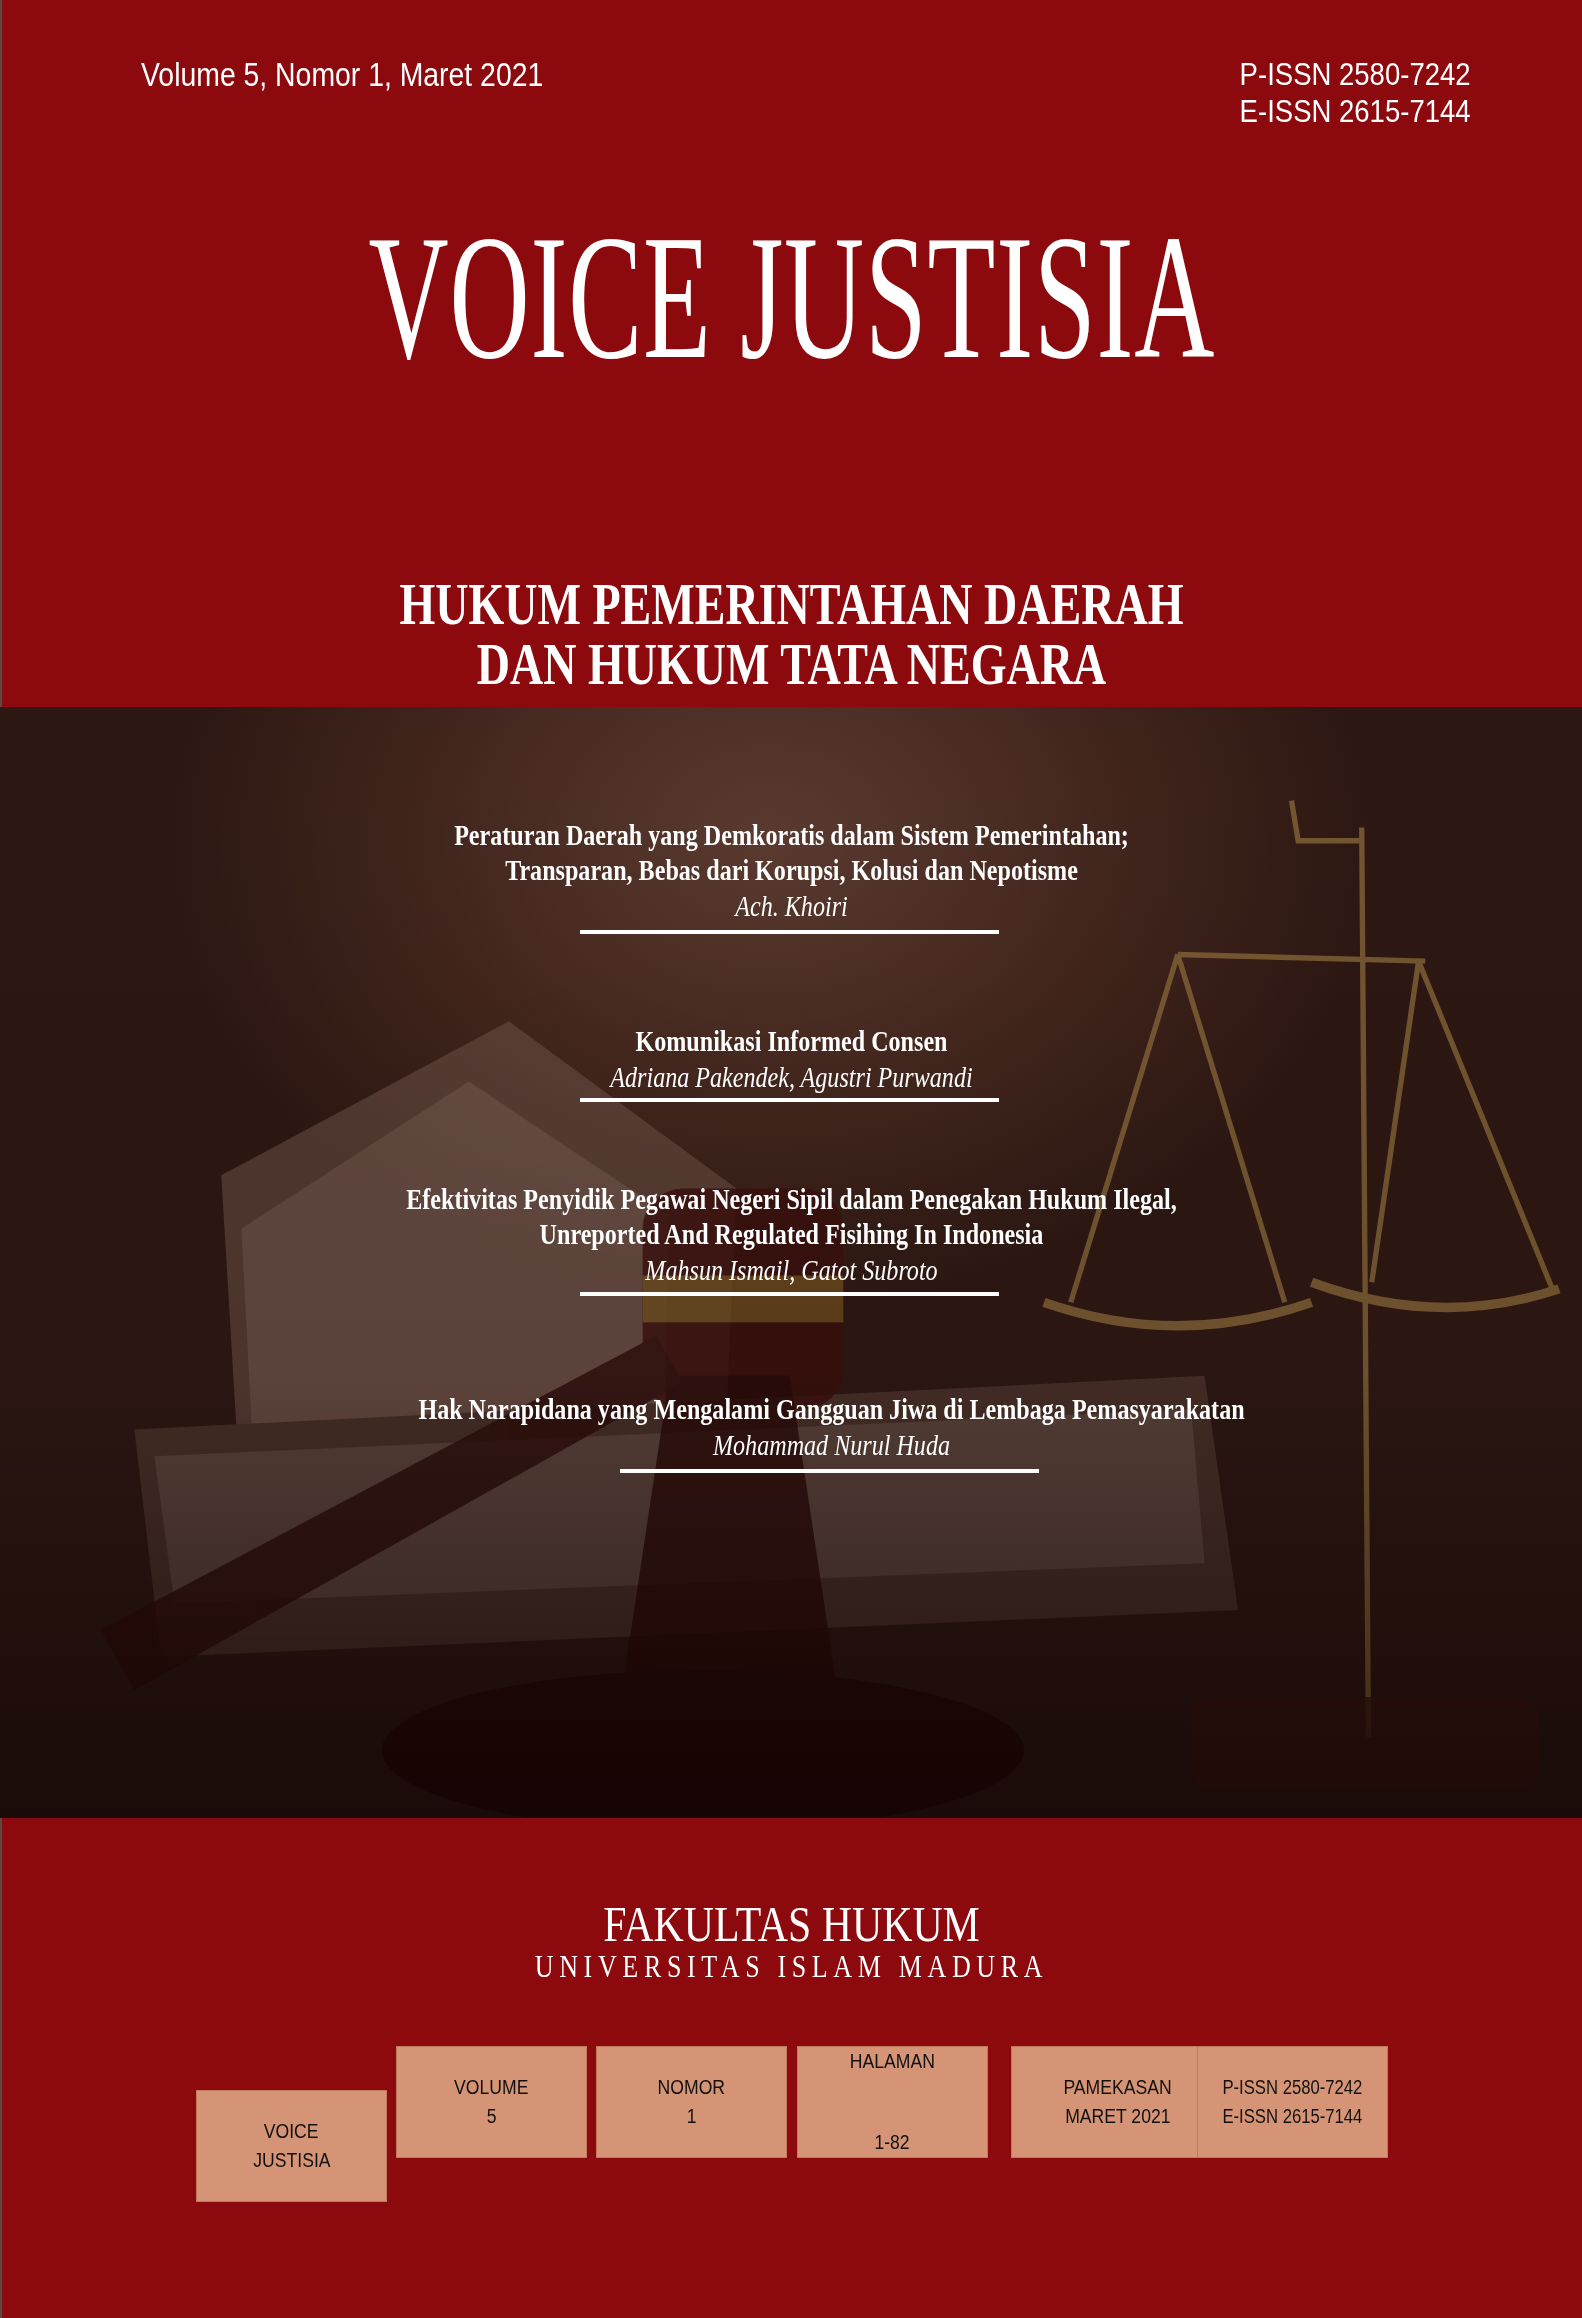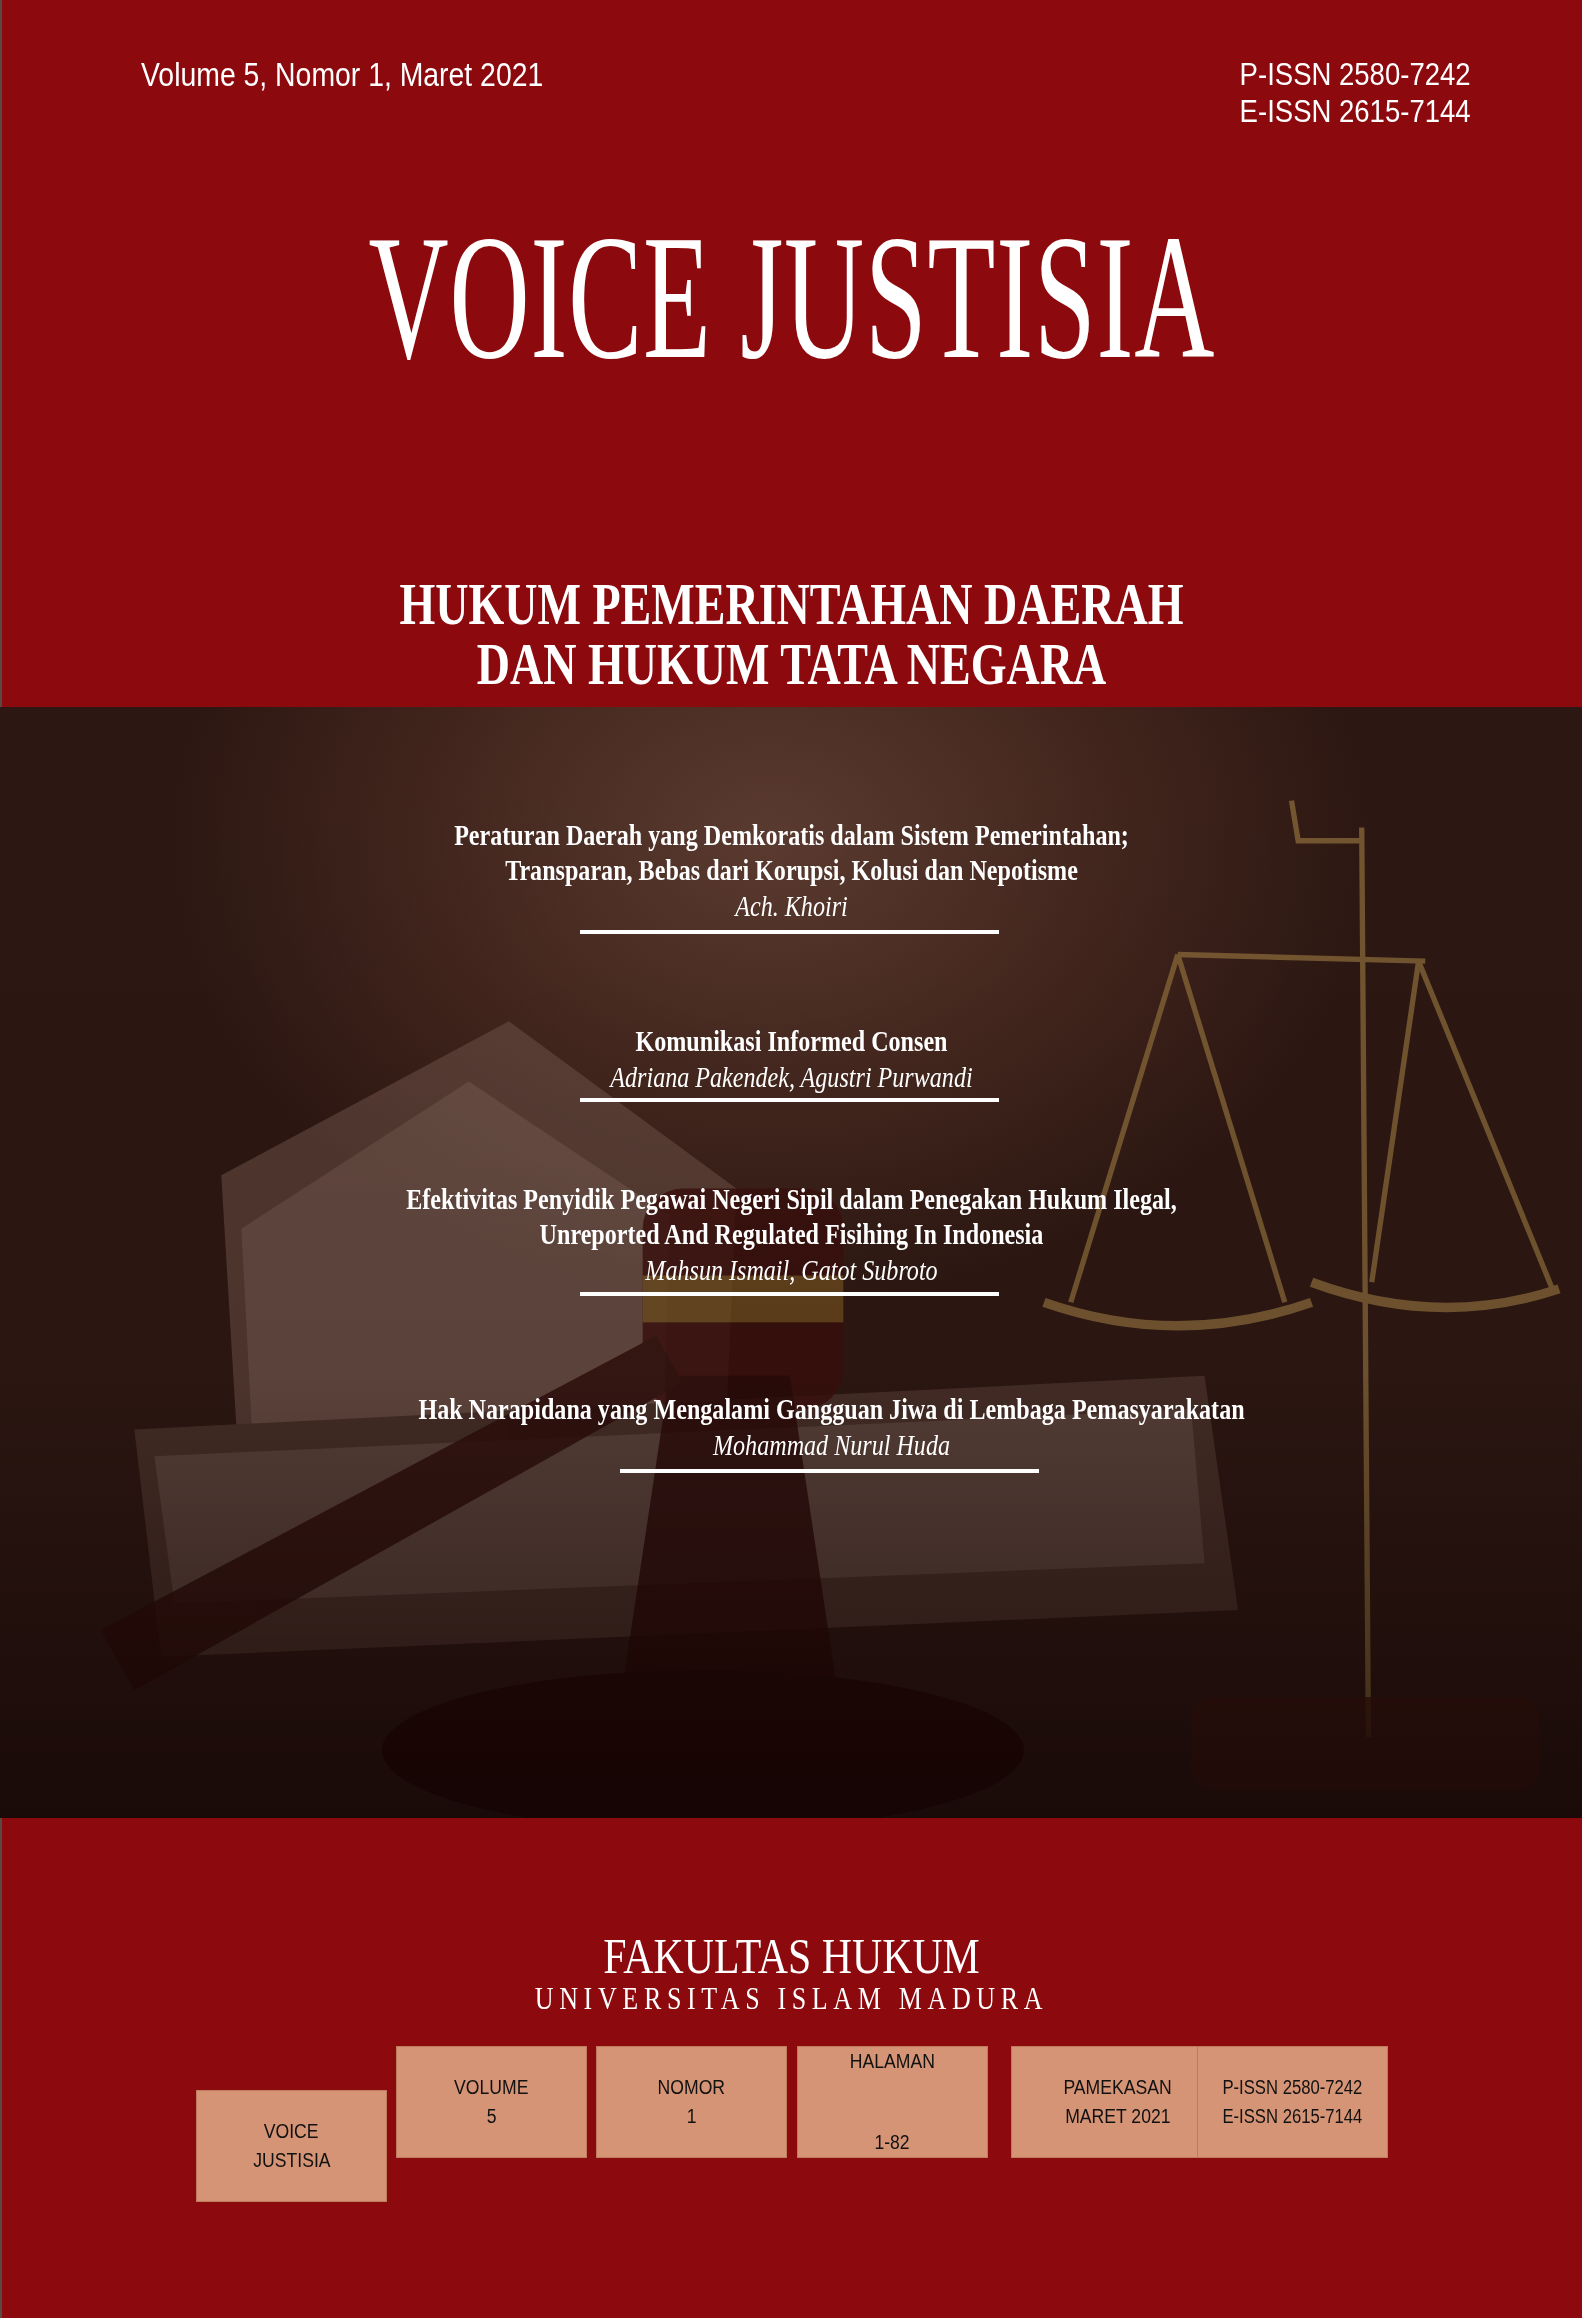--- a/index.html
+++ b/index.html
@@ -26,21 +26,21 @@
            background: radial-gradient(ellipse 602px 468px at 770px 134px, #5b3b30 0%, #45281f 50%, #2d1712 100%); }
   .photo svg { position: absolute; left: 0; top: 0; }
   .photo .shade { position: absolute; left: 0; top: 0; width: 100%; height: 100%;
                   background: linear-gradient(to bottom, rgba(0,0,0,0) 0%, rgba(0,0,0,0.05) 60%, rgba(10,0,0,0.55) 100%); }
 
   .article { position: absolute; left: 0; width: 1583px; text-align: center; color: #fff; }
   .article .t { display: block; font-family: "Liberation Serif", serif; font-weight: bold; font-size: 29.4px; line-height: 35px; white-space: nowrap; transform: scaleX(0.82); }
   .article .a { display: block; font-family: "Liberation Serif", serif; font-style: italic; font-size: 29.4px; line-height: 37px; white-space: nowrap; transform: scaleX(0.82); }
   .article .rule { position: absolute; height: 4px; background: #fff; }
 
-  .fak { position: absolute; left: 0; width: 1583px; text-align: center; color: #fff; margin-top: 32px; }
+  .fak { position: absolute; left: 0; width: 1583px; text-align: center; color: #fff; }
   .fak .f1 { display: block; font-family: "Liberation Serif", serif; font-size: 51px; line-height: 52px; white-space: nowrap; transform: scaleX(0.82); }
   .fak .f2 { display: block; font-family: "Liberation Serif", serif; font-size: 31px; line-height: 33px; letter-spacing: 6.7px; white-space: nowrap; transform: scaleX(0.84); }
 
   .box { position: absolute; top: 2046px; width: 191px; height: 112px; background: #d59475; border: 0.7px solid #c07a5c; box-sizing: border-box;
          display: flex; flex-direction: column; align-items: center; justify-content: center; color: #111; }
   .box span { display: block; font-family: "Liberation Sans", sans-serif; font-size: 20px; line-height: 29.4px; white-space: nowrap; transform: scaleX(0.88); }
   .box.issn span { font-size: 19.4px; transform: scaleX(0.86); }
 </style>
 </head>
 <body>

